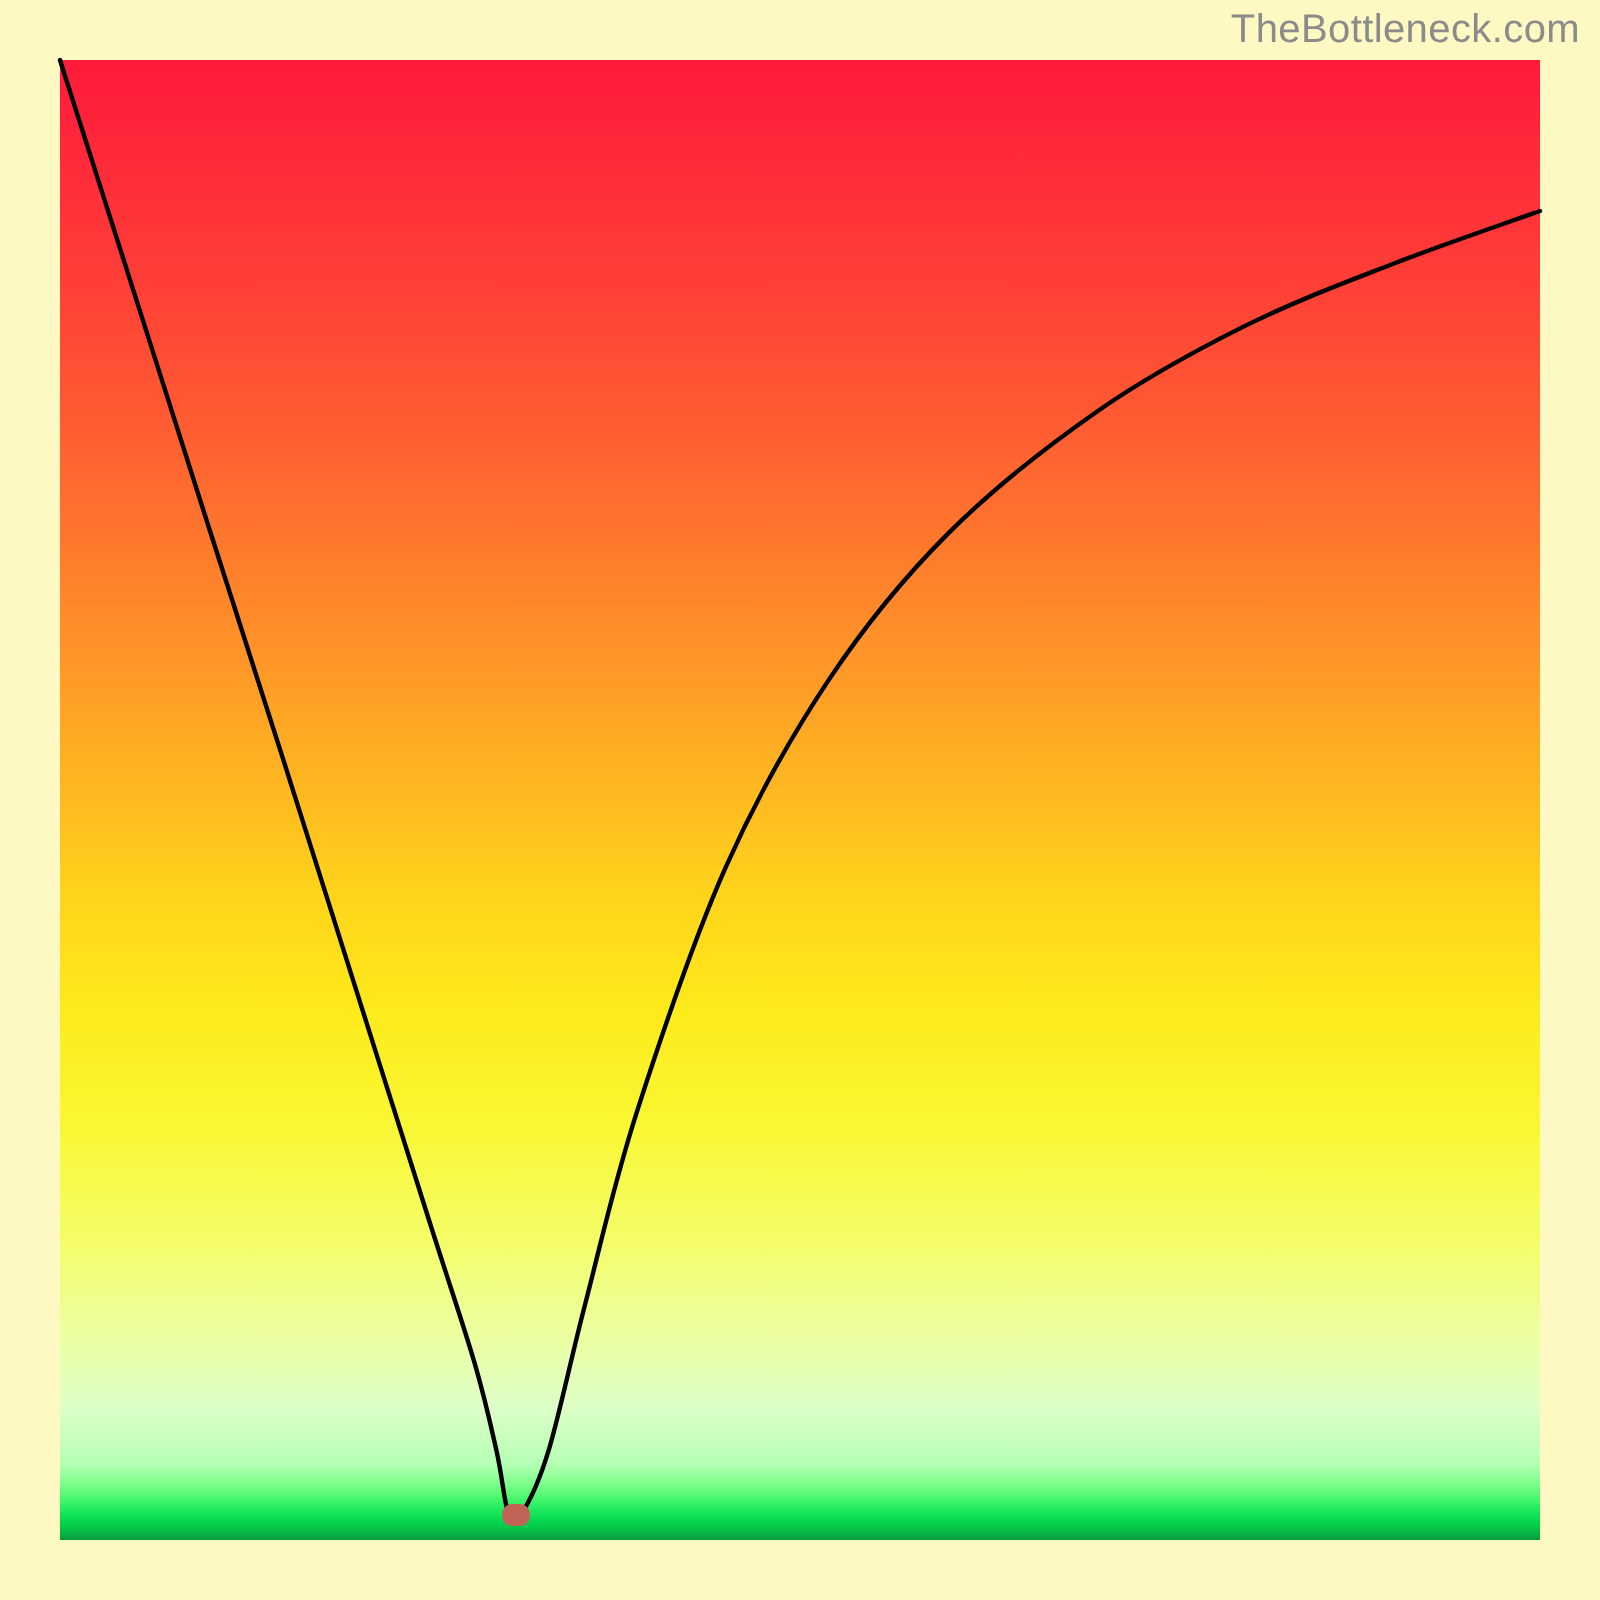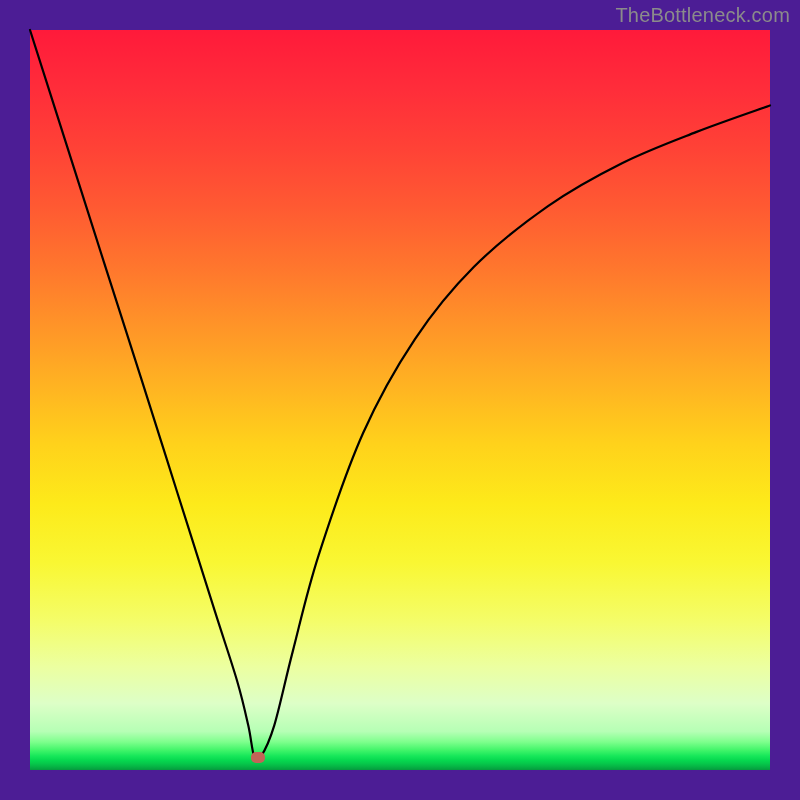--- a/index.html
+++ b/index.html
@@ -8,21 +8,21 @@
     width: 800px;
     height: 800px;
     background: #000;
     overflow: hidden;
     font-family: Arial, Helvetica, sans-serif;
   }
   .frame {
     position: relative;
     width: 800px;
     height: 800px;
-    background: #4c1d95;
+    background: #fef9c3;
   }
   .plot {
     position: absolute;
     left: 30px;
     top: 30px;
     width: 740px;
     height: 740px;
     background: linear-gradient(
       to bottom,
       #ff1a3a 0%,

